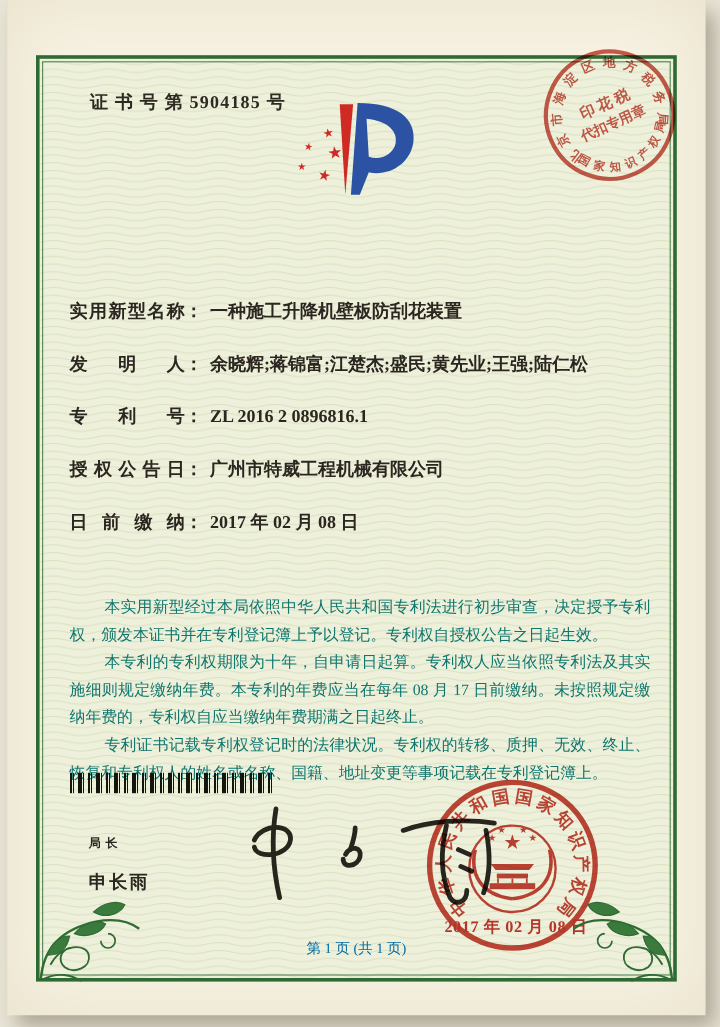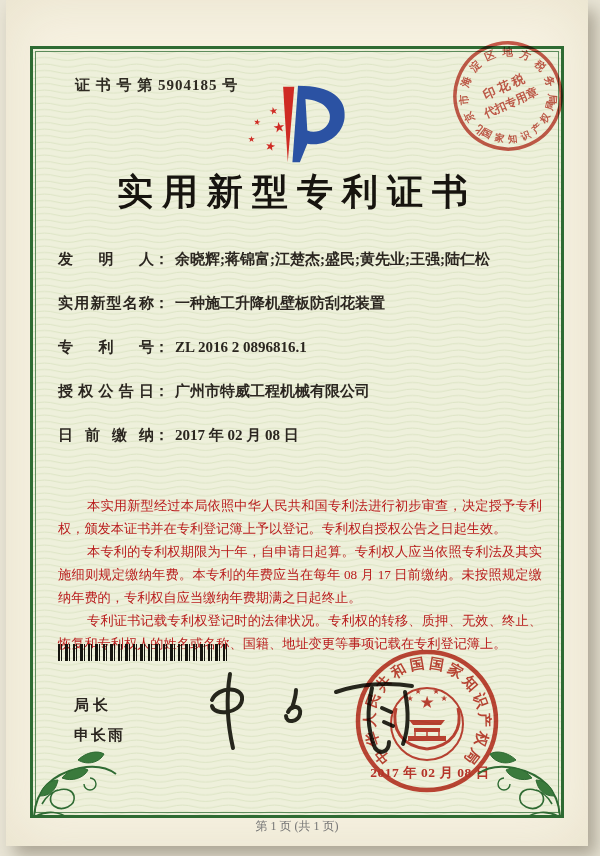--- a/index.html
+++ b/index.html
@@ -13,39 +13,39 @@
   .wavy{position:absolute;inset:0;width:100%;height:100%;}
   .certno{position:absolute;left:52px;top:76px;font-size:15px;font-weight:600;letter-spacing:1px;color:#2e2a22;margin-left:17px;}
   .logo{position:absolute;left:236px;top:84px;width:112px;height:82px;}
   .title{position:absolute;left:24px;top:168px;width:534px;text-align:center;
          font-size:36px;font-weight:bold;letter-spacing:9px;color:#17140f;}
   .fields{position:absolute;left:52px;top:250px;width:478px;}
   .frow{height:22px;margin-bottom:22px;font-size:15px;font-weight:600;white-space:nowrap;}
   .flabel{display:inline-block;width:96px;text-align:justify;text-align-last:justify;text-justify:inter-character;}
   .fcolon{display:inline-block;margin-right:6px;}
   .body{position:absolute;left:52px;top:494px;width:484px;}
-  .body p{margin:0;font-size:13.2px;line-height:23px;text-align:justify;text-indent:2.2em;color:#b91c1c;}
+  .body p{margin:0;font-size:13.2px;line-height:23px;text-align:justify;text-indent:2.2em;color:#0f766e;}
   .barcode{position:absolute;left:52px;top:644px;width:172px;height:17px;
     background:repeating-linear-gradient(90deg,#15150f 0 2px,transparent 2px 3px,#15150f 3px 4px,
     transparent 4px 7px,#15150f 7px 10px,transparent 10px 11px,#15150f 11px 12px,transparent 12px 15px);}
-  .dirtitle{position:absolute;left:68px;top:696px;font-size:15px;font-weight:600;letter-spacing:4px;}
+  .dirtitle{position:absolute;left:68px;top:696px;font-size:10px;font-weight:600;letter-spacing:4px;}
   .dirname{position:absolute;left:68px;top:726px;font-size:15px;font-weight:600;letter-spacing:2px;}
   .sig{position:absolute;left:190px;top:662px;width:250px;height:104px;}
   .sig path{fill:none;stroke:#26261c;stroke-width:4;stroke-linecap:round;stroke-linejoin:round;}
   .seal{position:absolute;left:346px;top:646px;width:150px;height:150px;opacity:.93;mix-blend-mode:multiply;}
   .seal .sealtext{fill:#c23a2c;font-weight:bold;font-family:"Liberation Serif",serif;}
   .sealdate{position:absolute;left:336px;top:764px;width:176px;text-align:center;
             font-size:13.5px;font-weight:bold;color:#b5342a;letter-spacing:.5px;}
   .taxstamp{position:absolute;left:442px;top:36px;width:120px;height:120px;
             transform:rotate(-24deg);opacity:.82;mix-blend-mode:multiply;}
   .taxstamp svg{position:absolute;inset:0;}
   .taxstamp .sealtext{fill:#c0392b;font-weight:bold;}
   .taxc1{position:absolute;left:0;top:42px;width:120px;text-align:center;font-size:12.5px;font-weight:bold;color:#c0392b;}
   .taxc2{position:absolute;left:0;top:60px;width:120px;text-align:center;font-size:11.5px;font-weight:bold;color:#c0392b;}
-  .footer{position:absolute;left:24px;top:782px;width:534px;text-align:center;font-size:12px;color:#737373;margin-top:36px;}
+  .footer{position:absolute;left:24px;top:782px;width:534px;text-align:center;font-size:12px;color:#0369a1;}
   .orn{position:absolute;width:86px;height:84px;}
   .orn-l{left:26px;top:734px;}
   .orn-r{left:470px;top:734px;transform:scaleX(-1);}
   .orn path{stroke:#2f6b33;}
 </style>
 </head>
 <body>
 
 <div class="stage">
   <div class="paper">
@@ -93,28 +93,27 @@
           <text x="46.6469339650685" y="101.92488076866479" transform="rotate(377.6666666666667 46.6469339650685 101.92488076866479)" font-size="9.5" text-anchor="middle" dominant-baseline="middle" class="sealtext">知</text>
           <text x="60.00000000000001" y="104" transform="rotate(360 60.00000000000001 104)" font-size="9.5" text-anchor="middle" dominant-baseline="middle" class="sealtext">识</text>
           <text x="73.35306603493152" y="101.92488076866479" transform="rotate(342.33333333333337 73.35306603493152 101.92488076866479)" font-size="9.5" text-anchor="middle" dominant-baseline="middle" class="sealtext">产</text>
           <text x="85.44662279139142" y="95.89525579394356" transform="rotate(324.66666666666663 85.44662279139142 95.89525579394356)" font-size="9.5" text-anchor="middle" dominant-baseline="middle" class="sealtext">权</text>
           <text x="95.13996244208087" y="86.47986101869013" transform="rotate(307 95.13996244208087 86.47986101869013)" font-size="9.5" text-anchor="middle" dominant-baseline="middle" class="sealtext">局</text>
         </svg>
       <div class="taxc1">印 花 税</div>
       <div class="taxc2">代扣专用章</div>
     </div>
 
-    <div class="title">实用新型专利证书</div>
 
     <div class="fields">
       <div class="frow">
+        <span class="flabel">实用新型名称</span><span class="fcolon">：</span><span>一种施工升降机壁板防刮花装置</span>
+      </div>
+      <div class="frow">
         <span class="flabel">发明人</span><span class="fcolon">：</span><span>余晓辉;蒋锦富;江楚杰;盛民;黄先业;王强;陆仁松</span>
-      </div>
-      <div class="frow">
-        <span class="flabel">实用新型名称</span><span class="fcolon">：</span><span>一种施工升降机壁板防刮花装置</span>
       </div>
       <div class="frow">
         <span class="flabel">专利号</span><span class="fcolon">：</span><span>ZL 2016 2 0896816.1</span>
       </div>
       <div class="frow">
         <span class="flabel">授权公告日</span><span class="fcolon">：</span><span>广州市特威工程机械有限公司</span>
       </div>
       <div class="frow">
         <span class="flabel">日前缴纳</span><span class="fcolon">：</span><span>2017 年 02 月 08 日</span>
       </div>

